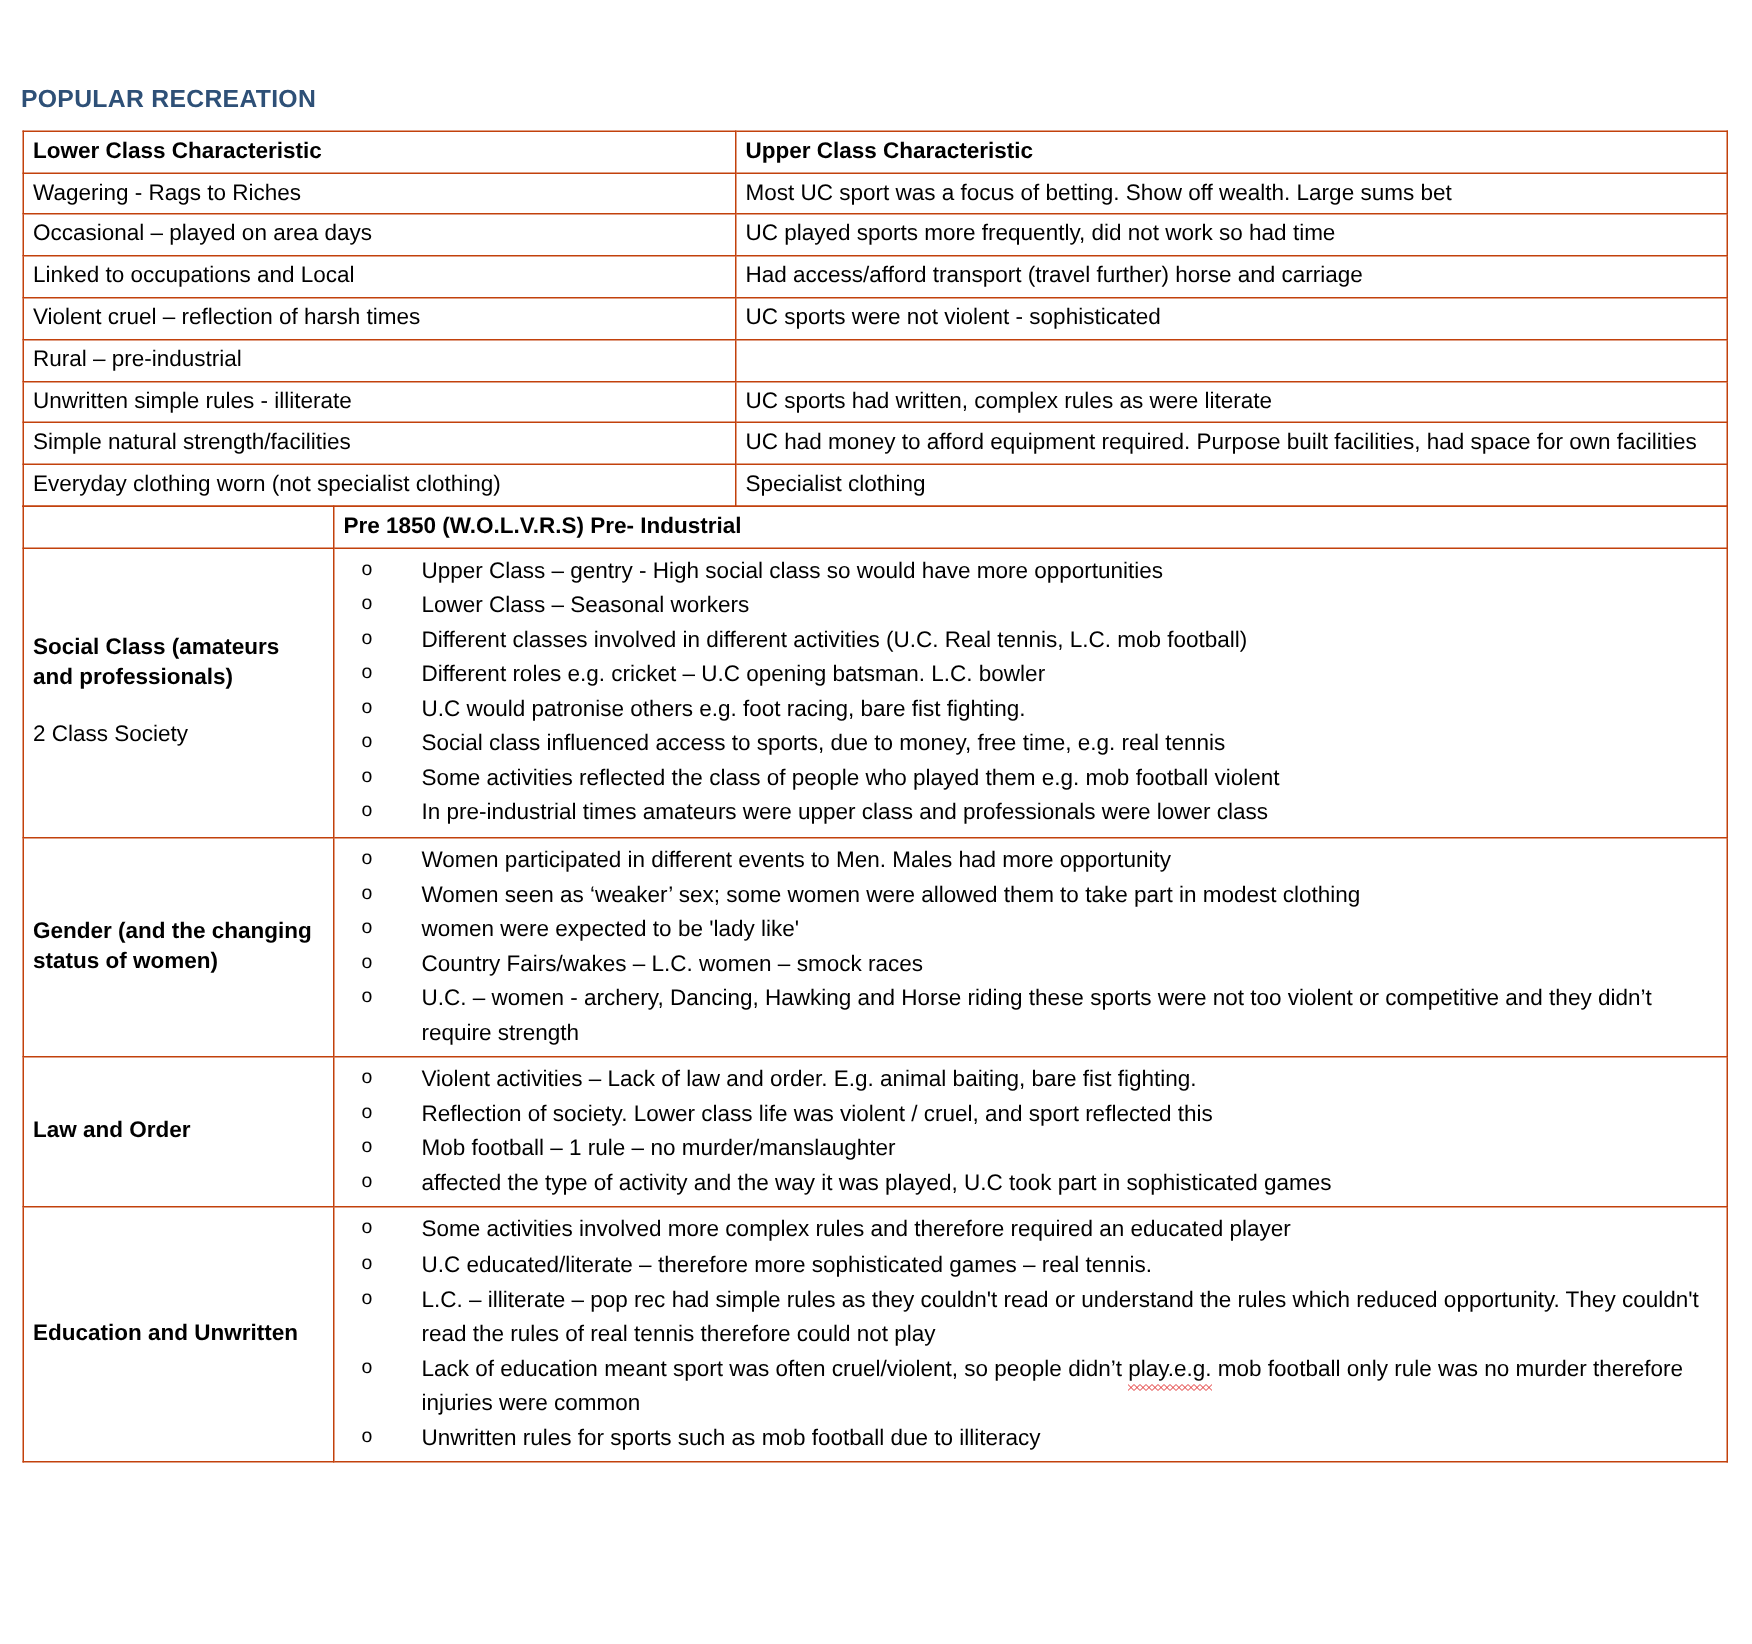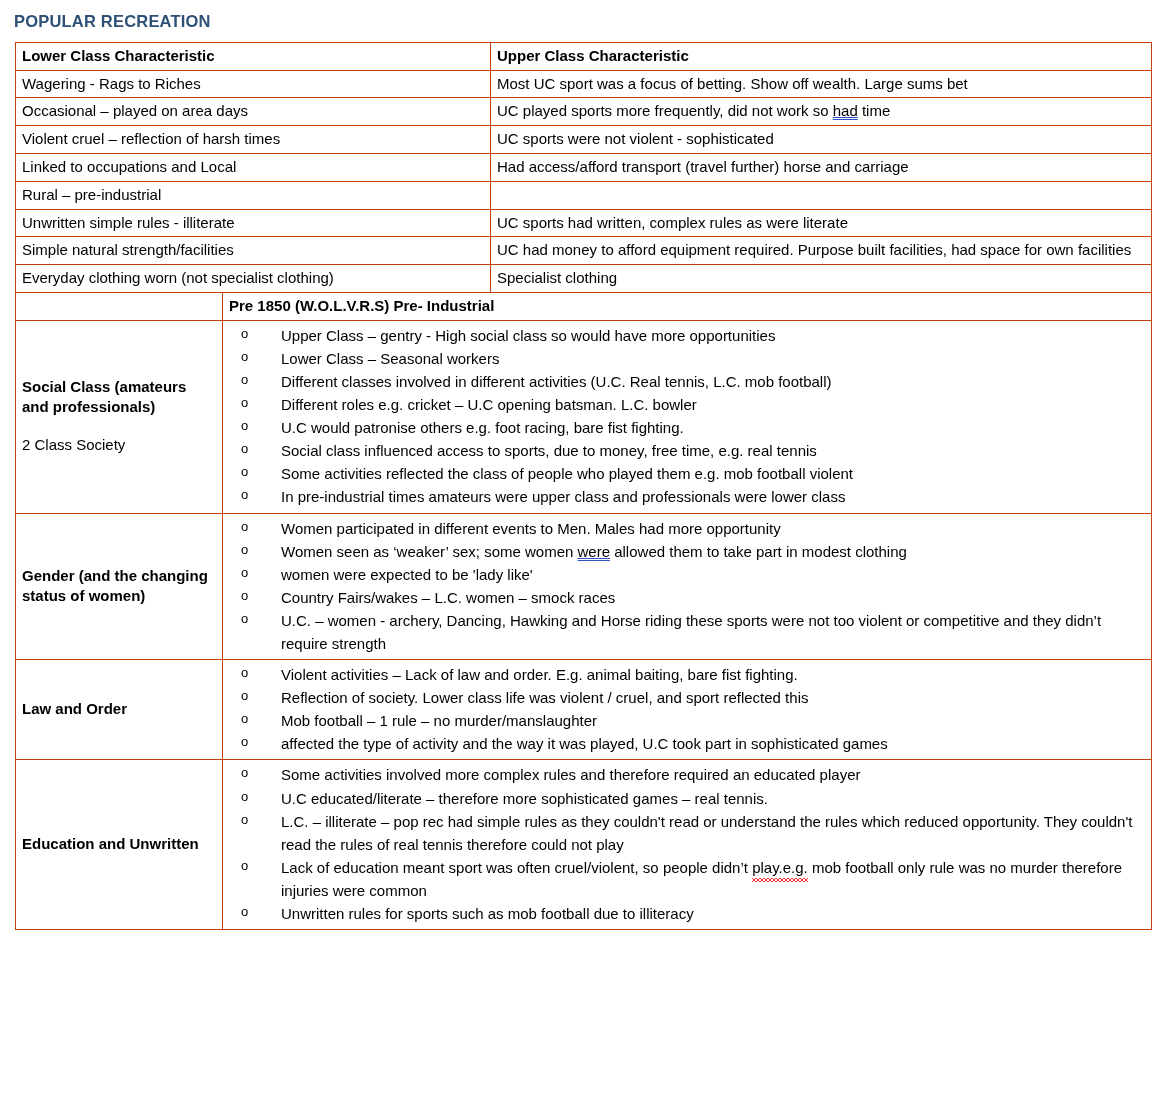--- a/index.html
+++ b/index.html
@@ -12,20 +12,21 @@
     width: 1168px;
     height: 1096px;
     font-family: "Liberation Sans", sans-serif;
     color: #000000;
     overflow: hidden;
   }
   .page {
     position: relative;
     width: 1132px;
     padding: 0;
+    margin-top: 45px;
   }
   .doc-title {
     font-size: 16.5px;
     font-weight: bold;
     color: #2E5077;
     letter-spacing: 0.2px;
     padding: 12px 0 10px 14px;
     line-height: 1.2;
   }
 
@@ -89,21 +90,20 @@
     top: 0;
     font-family: "Liberation Sans", sans-serif;
     font-size: 13px;
   }
 
   .sec-header-row td { font-weight: bold; padding-top: 5px; padding-bottom: 5px; }
   .sec-header-row td.sec-label { padding-left: 12px; }
 
   
   .grammar {
-    text-decoration: underline;
     text-decoration-color: #2E54C8;
     text-decoration-style: double;
     text-decoration-thickness: 1px;
   }
   .spell {
     position: relative;
     display: inline-block;
   }
   .spell::after {
     content: "";
@@ -137,26 +137,26 @@
       </tr>
       <tr>
         <td>Wagering - Rags to Riches</td>
         <td>Most UC sport was a focus of betting. Show off wealth. Large sums bet</td>
       </tr>
       <tr>
         <td>Occasional – played on area days</td>
         <td><span>UC played sports more frequently, did not work so </span><span class="grammar">had</span><span> time</span></td>
       </tr>
       <tr>
+        <td>Linked to occupations and Local</td>
+        <td>Had access/afford transport (travel further) horse and carriage</td>
+      </tr>
+      <tr>
         <td>Violent cruel – reflection of harsh times</td>
         <td>UC sports were not violent - sophisticated</td>
-      </tr>
-      <tr>
-        <td>Linked to occupations and Local</td>
-        <td>Had access/afford transport (travel further) horse and carriage</td>
       </tr>
       <tr>
         <td>Rural – pre-industrial</td>
         <td class="empty"></td>
       </tr>
       <tr>
         <td>Unwritten simple rules - illiterate</td>
         <td>UC sports had written, complex rules as were literate</td>
       </tr>
       <tr>

